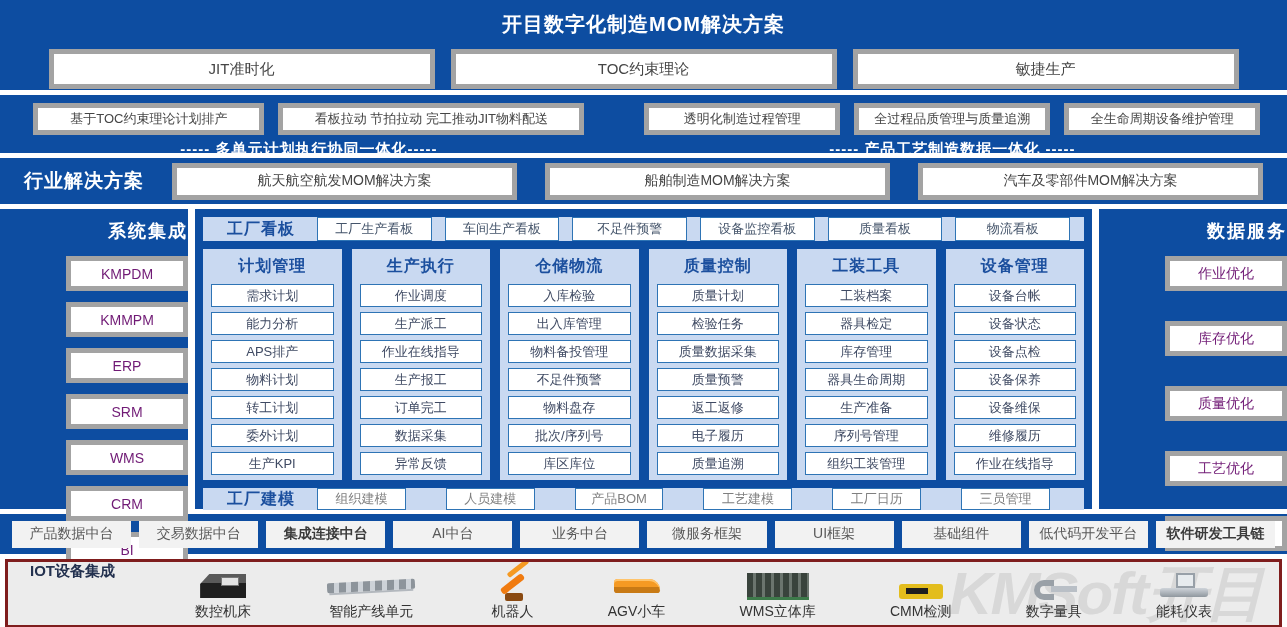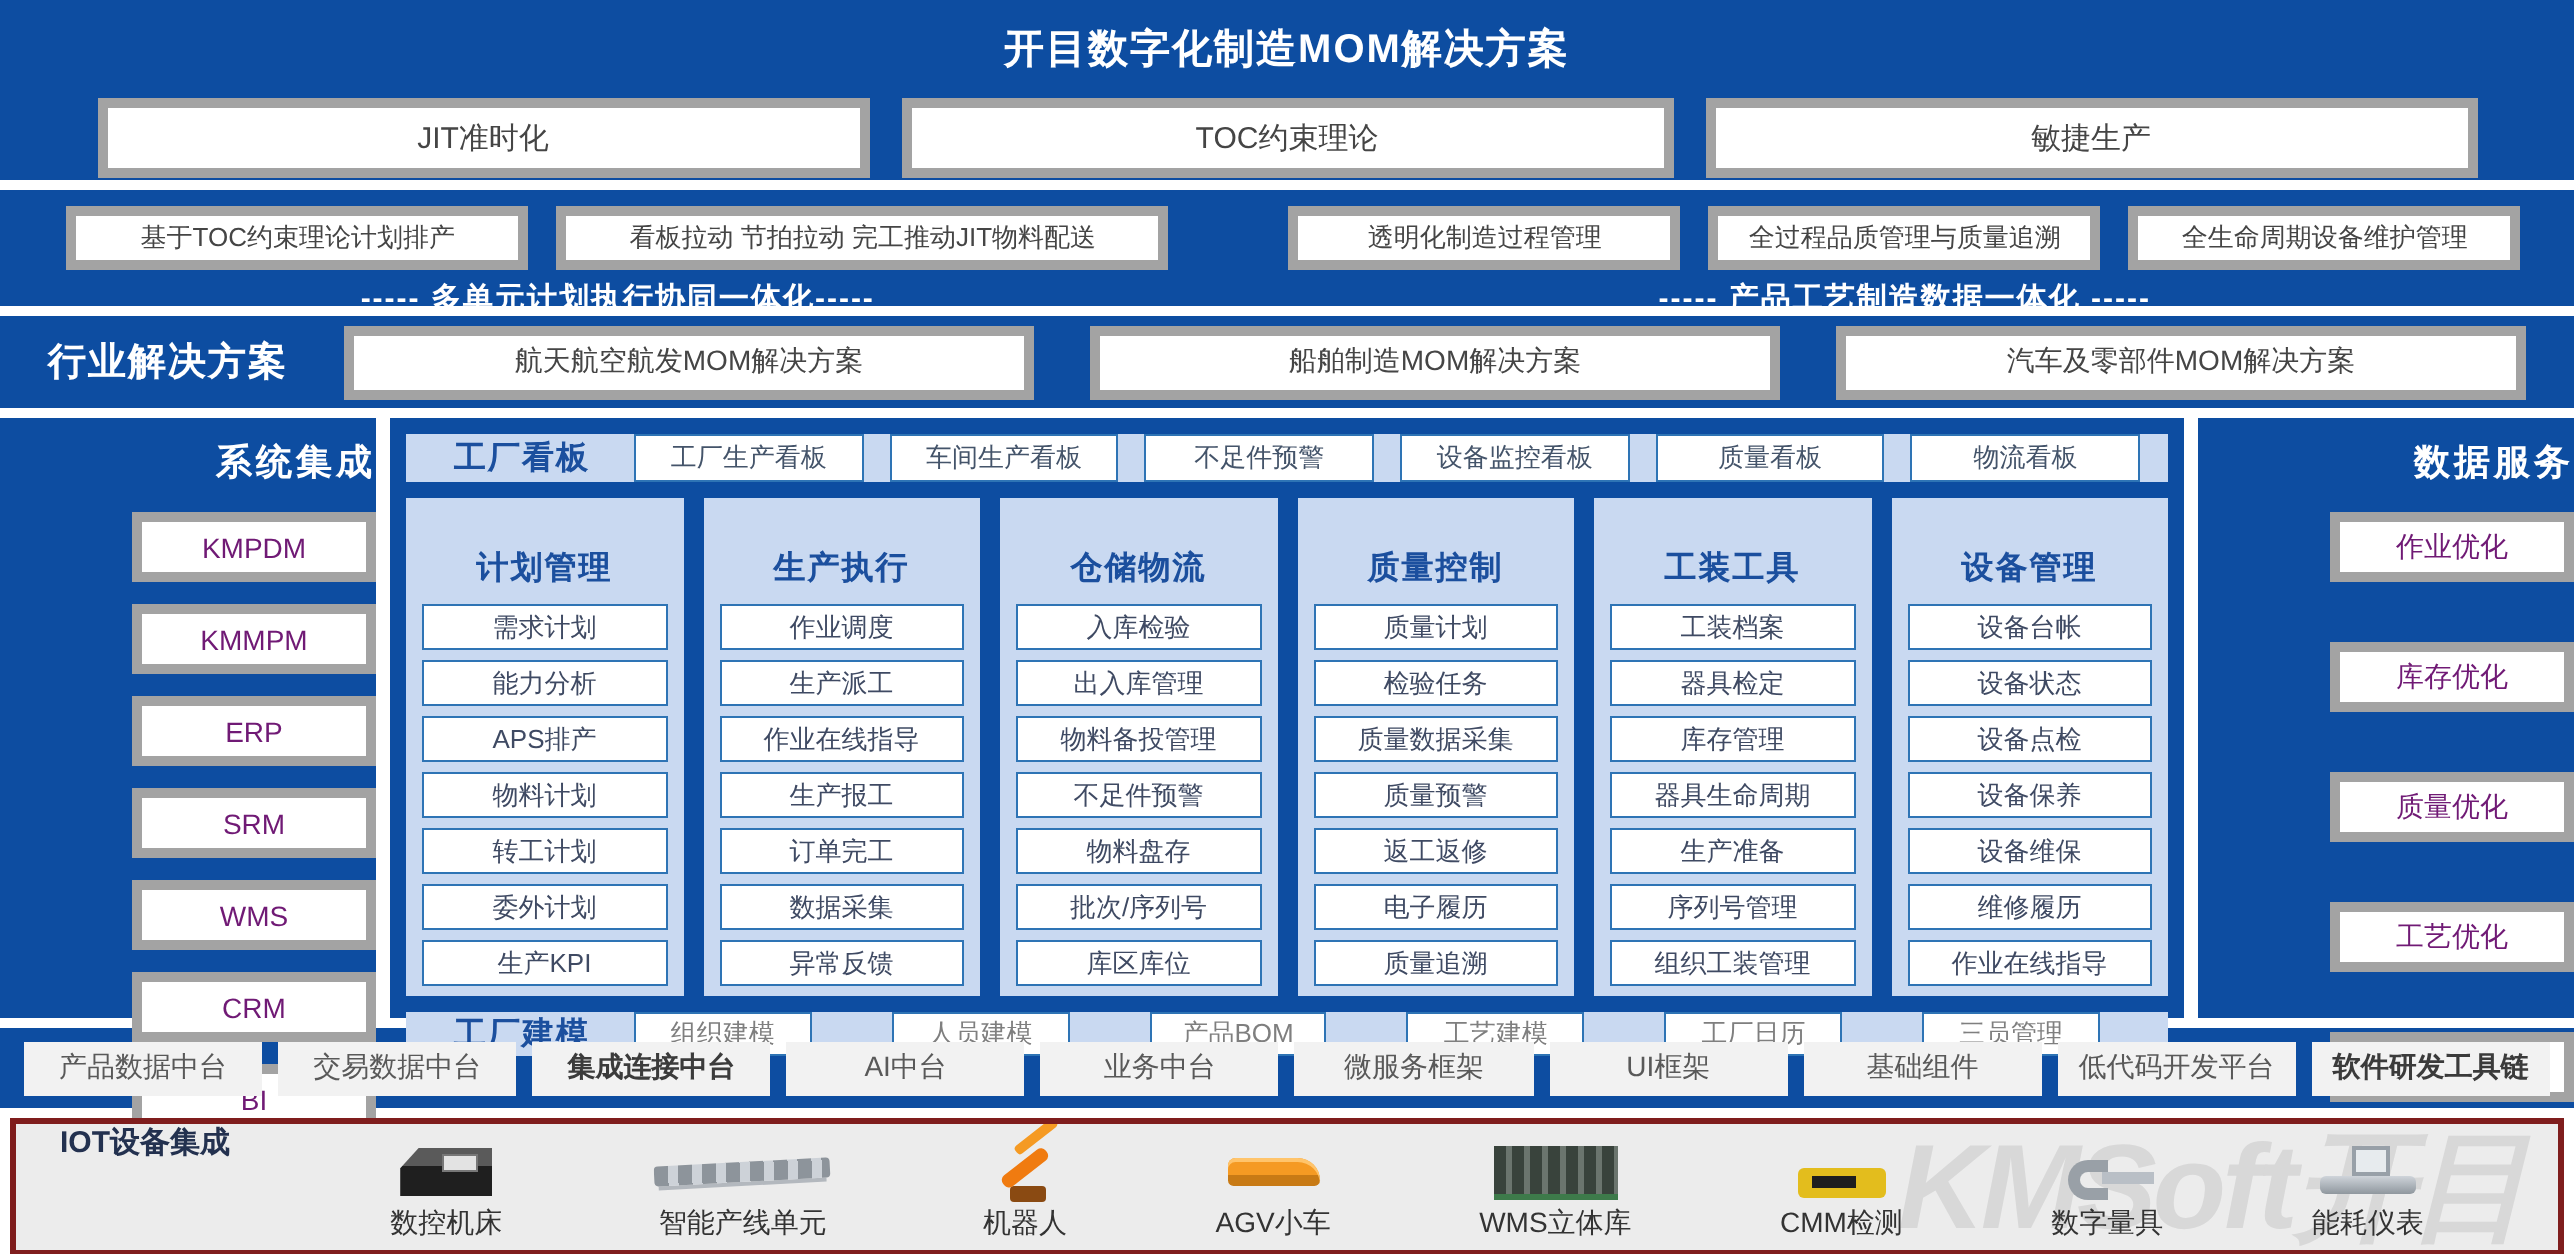--- a/index.html
+++ b/index.html
@@ -48,21 +48,21 @@
   .strip-label{color:#1b4f9e;font-weight:bold;font-size:16px;margin:0 22px 0 18px;letter-spacing:1px;flex-shrink:0;}
   .strip-items{display:flex;flex:1;gap:13px;padding-right:8px;}
   .kbox{flex:1;height:22px;background:#fff;border:1px solid #2e74b5;color:#44546a;font-size:13px;
         display:flex;align-items:center;justify-content:center;white-space:nowrap;}
   .strip.modeling{height:30px;}
   .strip.modeling .strip-items{gap:40px;padding-right:28px;}
   .strip.modeling .kbox{height:20px;color:#7f7f7f;}
 
   .mods{display:flex;gap:10px;flex:1;margin:8px 0;}
   .mod{background:#c9d9f1;flex:1;padding:5px 8px;display:flex;flex-direction:column;box-sizing:border-box;}
-  .mod-title{text-align:center;color:#1b4f9e;font-weight:bold;font-size:16px;margin:20px 0 7px;letter-spacing:1px;}
+  .mod-title{text-align:center;color:#1b4f9e;font-weight:bold;font-size:16px;margin:2px 0 7px;letter-spacing:1px;}
   .mod-items{display:flex;flex-direction:column;gap:5px;flex:1;}
   .mbox{background:#fff;border:1px solid #2e74b5;height:21px;display:flex;align-items:center;justify-content:center;
         font-size:13px;color:#3f4a63;white-space:nowrap;}
 
   
   .b5{height:40px;display:flex;align-items:center;gap:8px;padding:0 12px;}
   .pbox{flex:1;background:#f2f2f2;height:27px;display:flex;align-items:center;justify-content:center;
         font-size:14px;color:#595959;white-space:nowrap;}
   .b5 .pbox:nth-of-type(3),.b5 .pbox:nth-of-type(10){font-weight:bold;color:#3b3b3b;}
 

